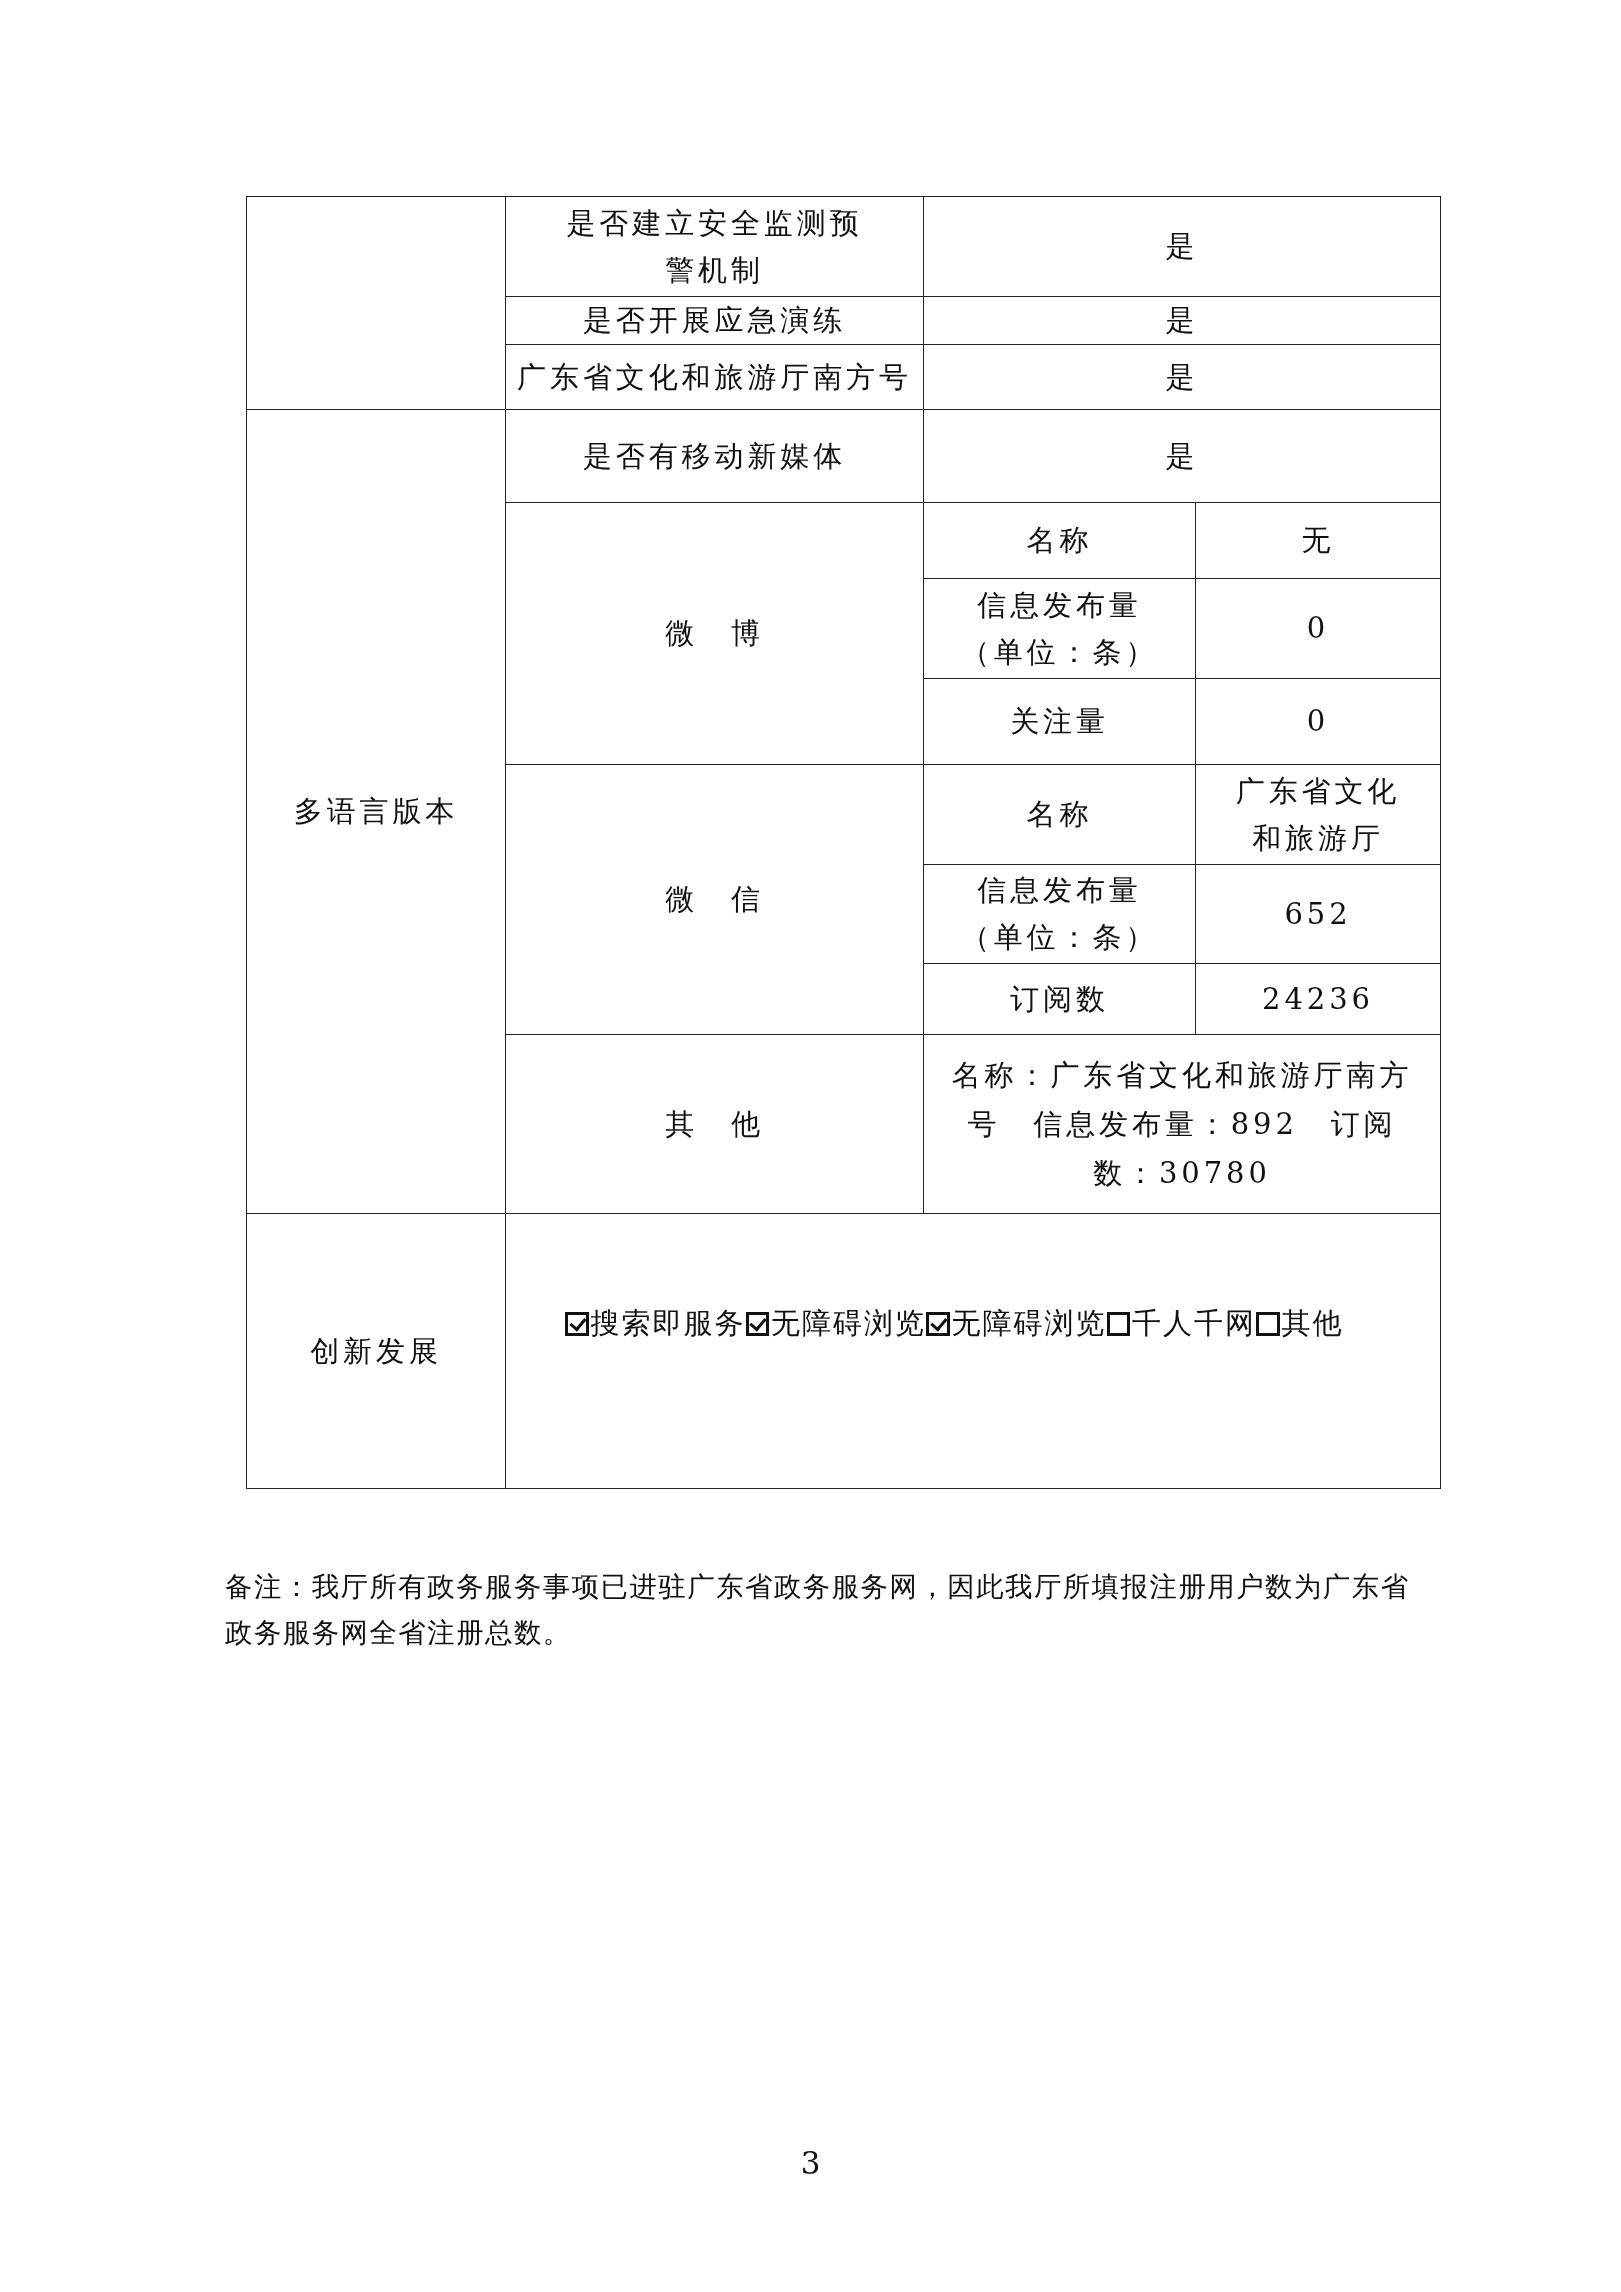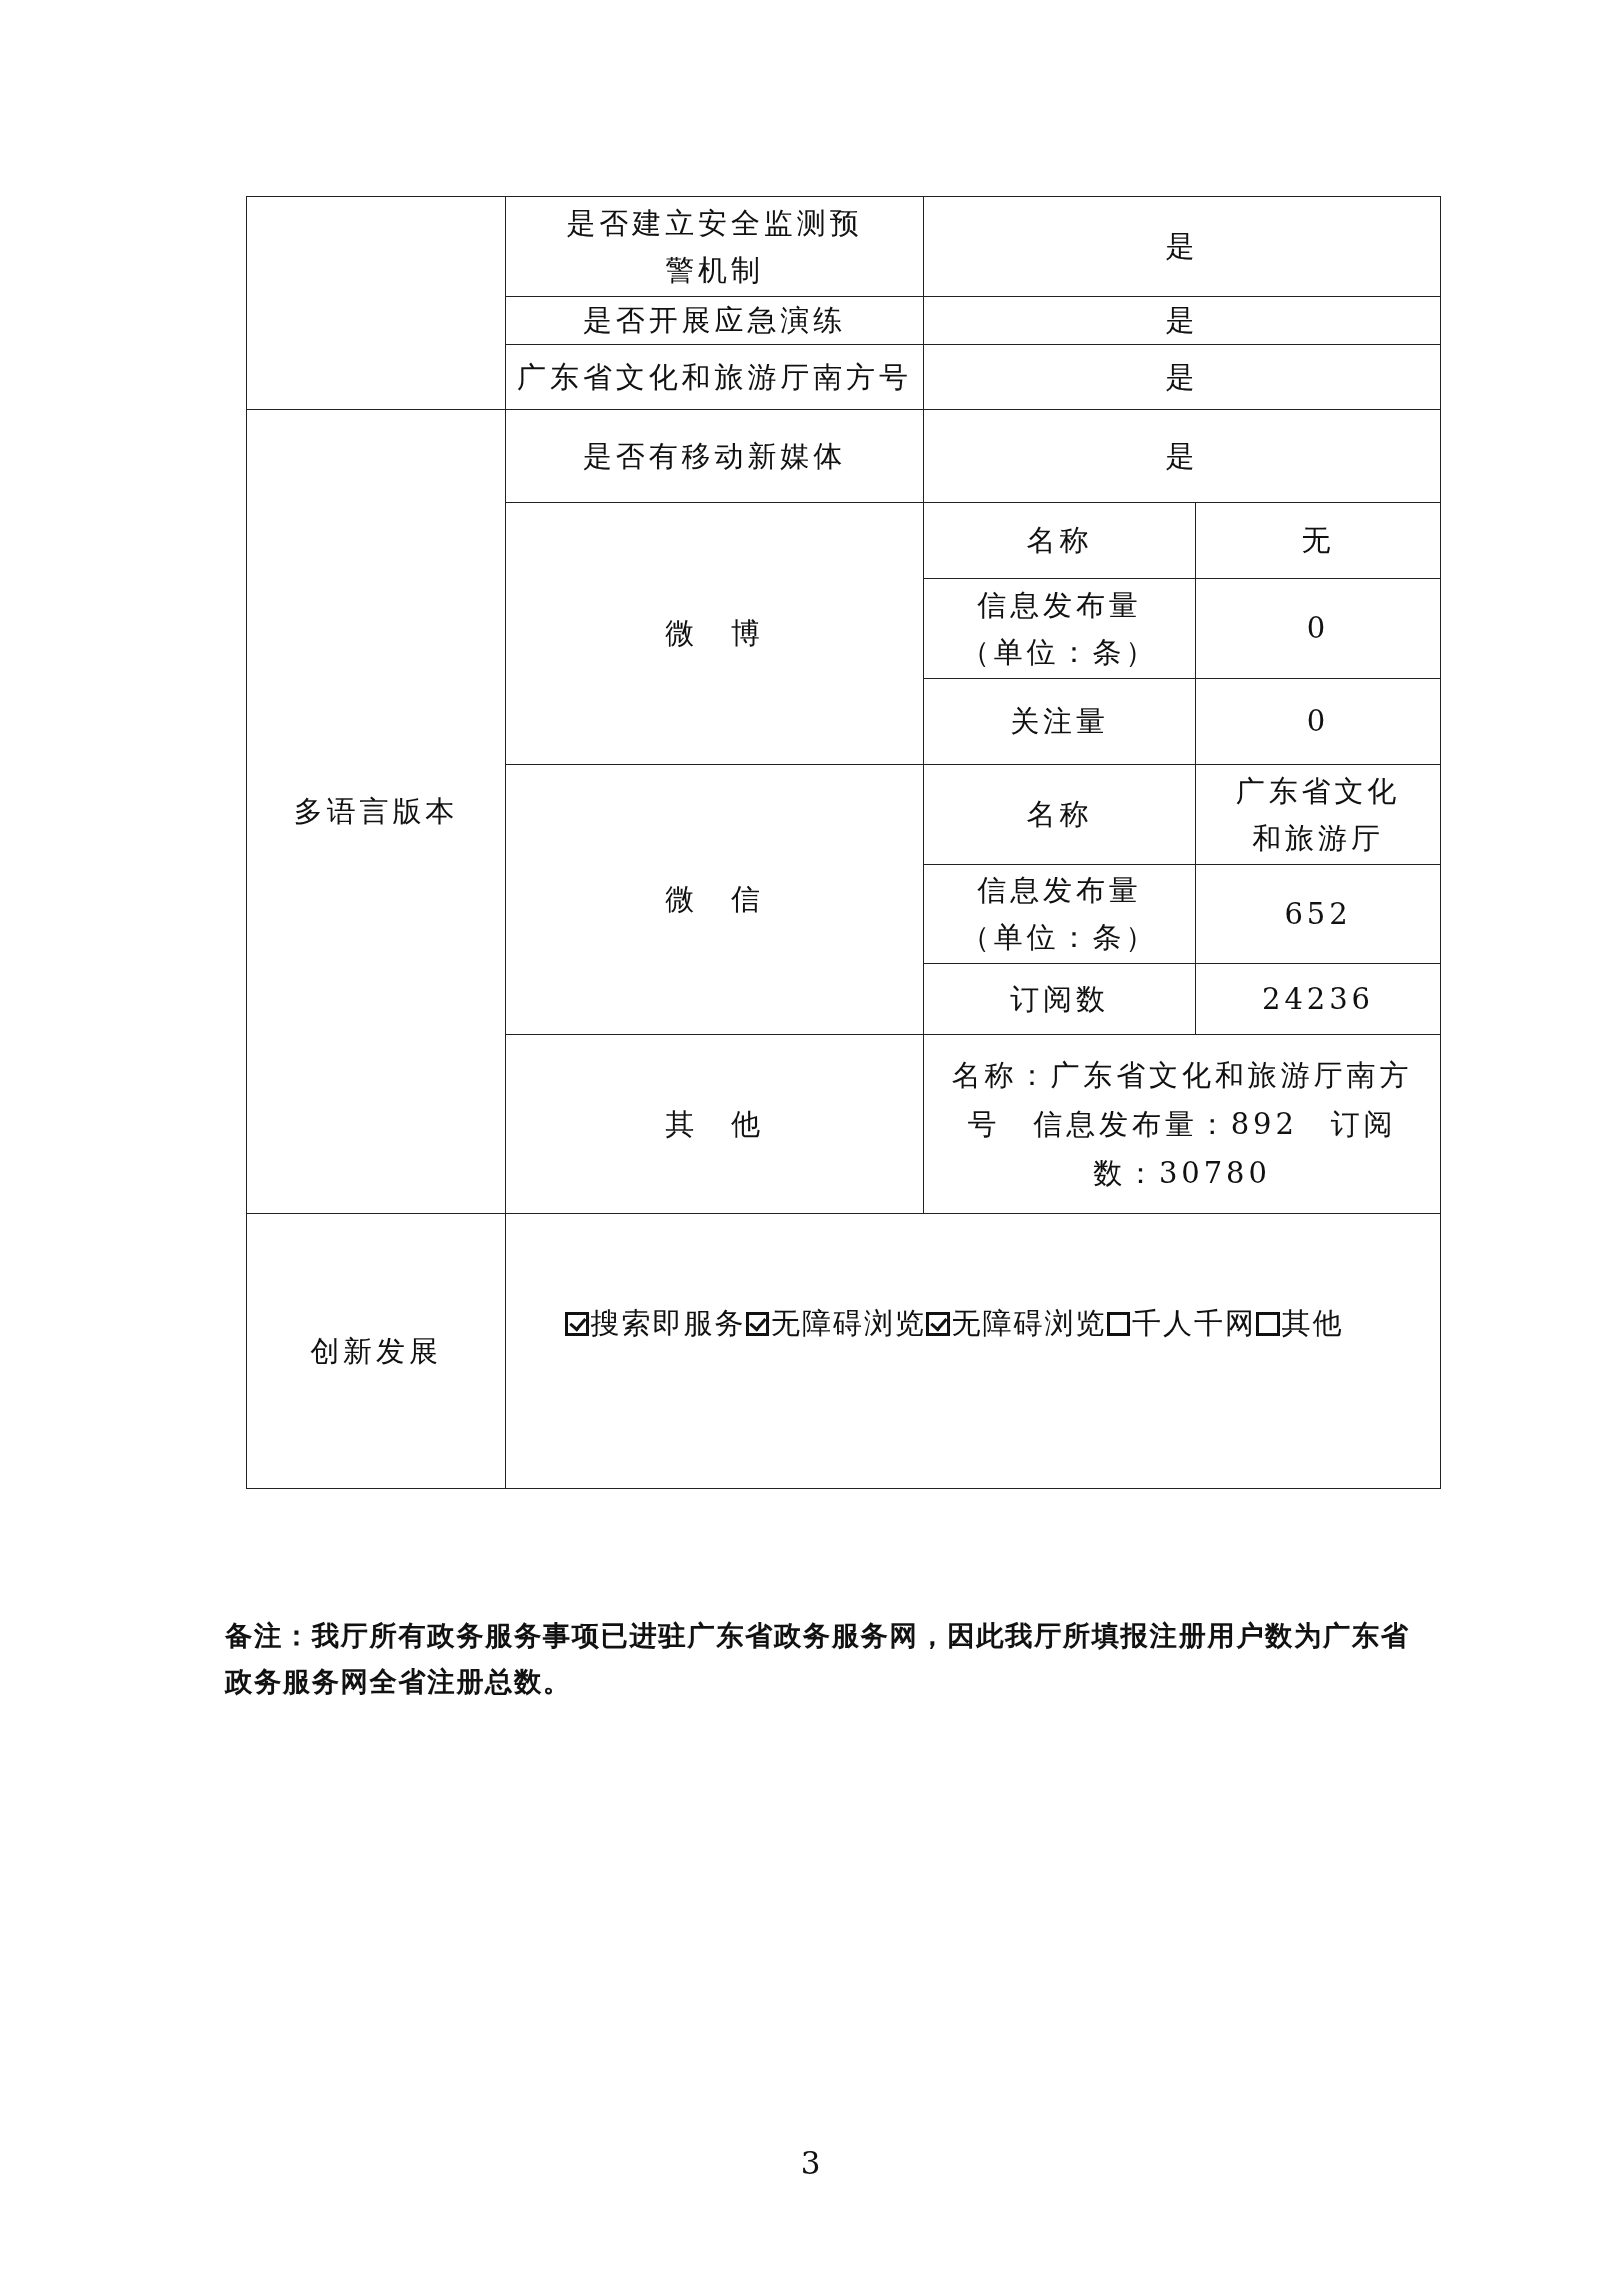--- a/index.html
+++ b/index.html
@@ -3,21 +3,21 @@
 <meta charset="utf-8">
 <style>
   html, body { margin:0; padding:0; background:#ffffff; }
   body { width:1621px; height:2293px; position:relative; font-family:"DejaVu Serif", "Liberation Serif", serif; color:#111; }
   table.report { position:absolute; left:246px; top:196px; width:1193px; border-collapse:collapse; table-layout:fixed; }
   table.report td { border:1.5px solid #222; text-align:center; vertical-align:middle; font-size:29px; line-height:47px; padding:0 7.8px; letter-spacing:3.9px; }
   .wide-gap { letter-spacing:39px; }
   .checks { text-align:left !important; vertical-align:top !important; padding-top:86px !important; padding-left:59px !important; letter-spacing:2px !important; }
   .cb { display:inline-block; width:23.5px; height:23.5px; border:3.9px solid #111; box-sizing:border-box; vertical-align:-2.9px; position:relative; background:#fff; margin-right:2px; }
   .cb.checked::after { content:""; position:absolute; left:4.9px; top:0px; width:6.9px; height:11.8px; border-right:3.9px solid #111; border-bottom:3.9px solid #111; transform:rotate(40deg); }
-  .note { position:absolute; left:225px; top:1613px; width:1206px; font-family:"DejaVu Sans", "Liberation Sans", sans-serif; font-weight:bold; font-size:27.4px; line-height:46px; letter-spacing:1.5px; }
+  .note { position:absolute; left:225px; top:1564px; width:1206px; font-family:"DejaVu Sans", "Liberation Sans", sans-serif; font-weight:normal; font-size:27.4px; line-height:46px; letter-spacing:1.5px; }
   .page-num { position:absolute; left:0; width:1621px; top:2145px; text-align:center; font-size:31px; }
 </style>
 </head>
 <body>
 
 <table class="report">
   <colgroup>
     <col style="width:259px">
     <col style="width:418px">
     <col style="width:272px">

